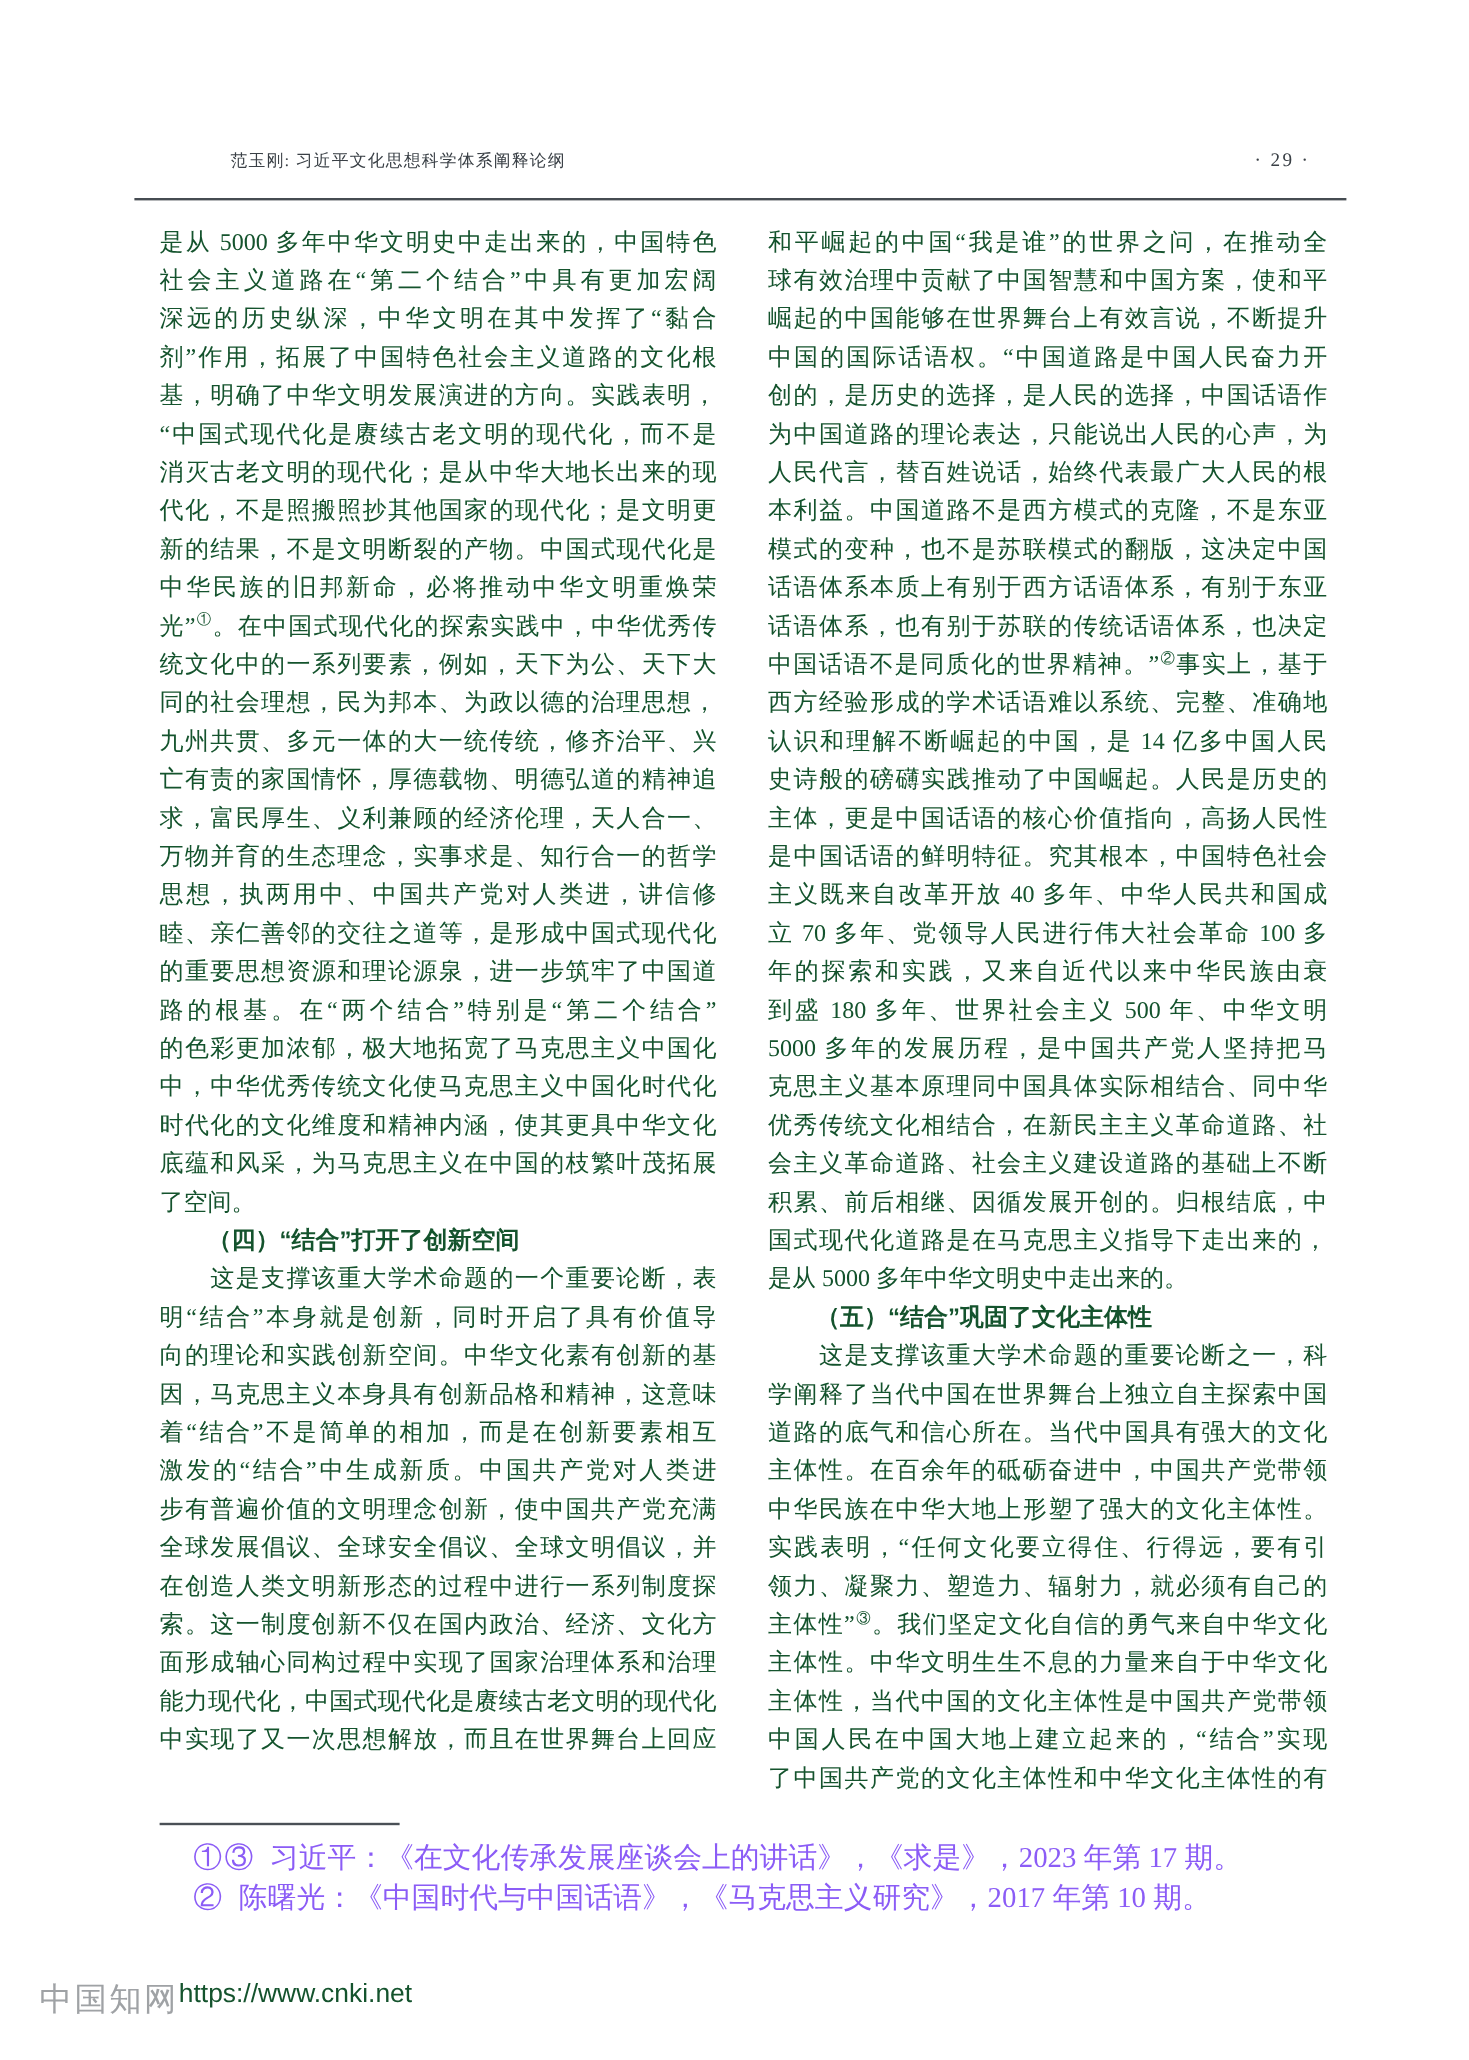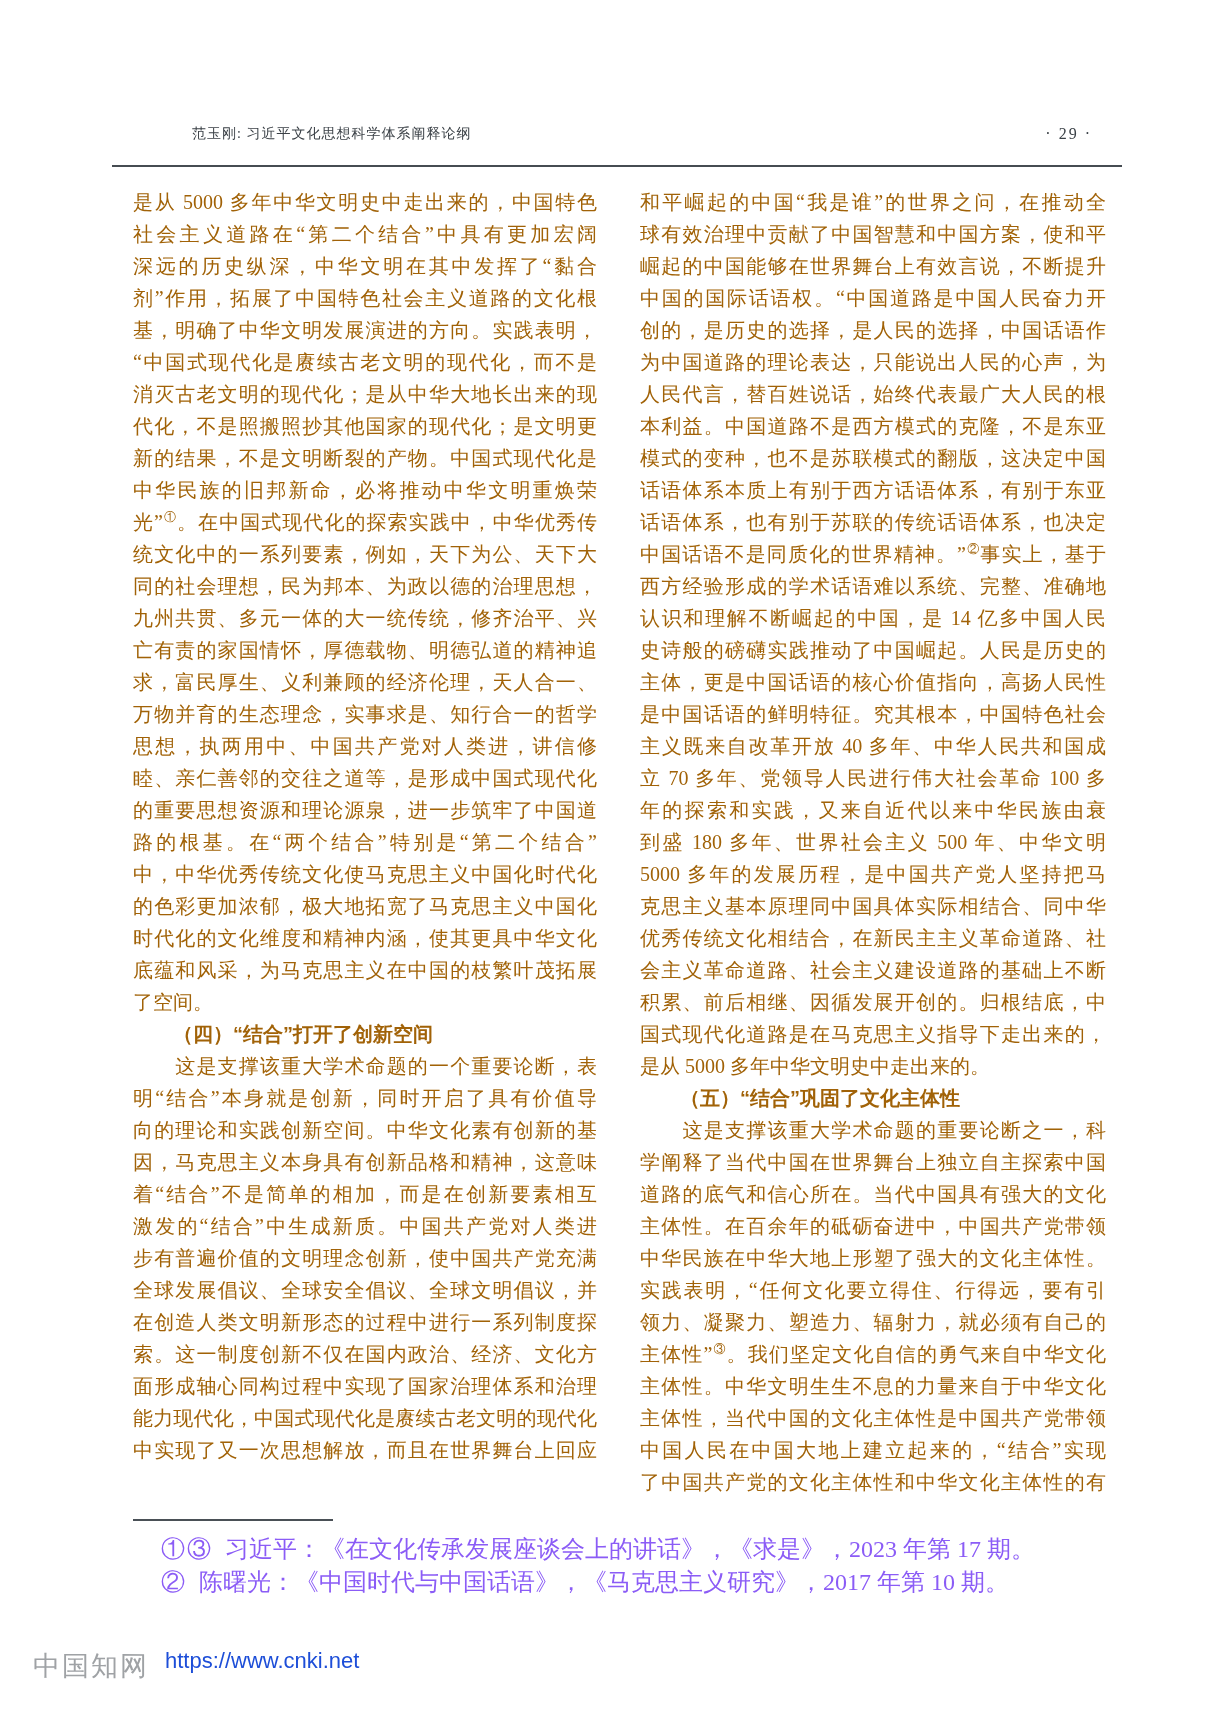--- a/index.html
+++ b/index.html
@@ -19,21 +19,21 @@
   .page-number{
     position:absolute;top:125px;right:132px;
     font-size:16px;color:#3a4046;letter-spacing:2px;
   }
   .header-rule{
     position:absolute;top:165px;left:112px;width:1010px;height:2px;
     background:#464c52;
   }
 
   
-  .column{position:absolute;top:186px;font-size:20px;color:#a16207;}
+  .column{position:absolute;top:186px;font-size:20px;color:#14532d;}
   #col-left{left:133px;width:464px;}
   #col-right{left:640px;width:466px;}
   .line{
     height:32px;line-height:32px;overflow:hidden;
     text-align:justify;text-align-last:justify;
   }
   .line.e{text-align-last:left;}
   .line.h{
     text-align-last:left;font-weight:bold;
     font-family:"Liberation Sans","DejaVu Sans",sans-serif;
@@ -56,21 +56,21 @@
   .fn-label{margin-right:12px;letter-spacing:2px;}
 
   
   .wm{
     position:absolute;left:33px;top:1648px;
     display:flex;align-items:flex-start;
     font-family:"Liberation Sans","DejaVu Sans",sans-serif;
     color:#9fa2a5;
   }
   .wm-brand{font-size:27px;letter-spacing:2px;}
-  .wm-url{font-size:22px;color:#1d4ed8;margin-left:16px;}
+  .wm-url{font-size:22px;color:#14532d;}
 </style>
 </head>
 <body>
 
 <div class="page">
 
   <div class="running-title">范玉刚: 习近平文化思想科学体系阐释论纲</div>
   <div class="page-number">· 29 ·</div>
   <div class="header-rule"></div>
 
@@ -89,22 +89,22 @@
       <div class="line">统文化中的一系列要素，例如，天下为公、天下大</div>
       <div class="line">同的社会理想，民为邦本、为政以德的治理思想，</div>
       <div class="line">九州共贯、多元一体的大一统传统，修齐治平、兴</div>
       <div class="line">亡有责的家国情怀，厚德载物、明德弘道的精神追</div>
       <div class="line">求，富民厚生、义利兼顾的经济伦理，天人合一、</div>
       <div class="line">万物并育的生态理念，实事求是、知行合一的哲学</div>
       <div class="line">思想，执两用中、中国共产党对人类进，讲信修</div>
       <div class="line">睦、亲仁善邻的交往之道等，是形成中国式现代化</div>
       <div class="line">的重要思想资源和理论源泉，进一步筑牢了中国道</div>
       <div class="line">路的根基。在“两个结合”特别是“第二个结合”</div>
+      <div class="line">的色彩更加浓郁，极大地拓宽了马克思主义中国化</div>
       <div class="line">中，中华优秀传统文化使马克思主义中国化时代化</div>
-      <div class="line">的色彩更加浓郁，极大地拓宽了马克思主义中国化</div>
       <div class="line">时代化的文化维度和精神内涵，使其更具中华文化</div>
       <div class="line">底蕴和风采，为马克思主义在中国的枝繁叶茂拓展</div>
       <div class="line e">了空间。</div>
       <div class="line h">　　（四）“结合”打开了创新空间</div>
       <div class="line">　　这是支撑该重大学术命题的一个重要论断，表</div>
       <div class="line">明“结合”本身就是创新，同时开启了具有价值导</div>
       <div class="line">向的理论和实践创新空间。中华文化素有创新的基</div>
       <div class="line">因，马克思主义本身具有创新品格和精神，这意味</div>
       <div class="line">着“结合”不是简单的相加，而是在创新要素相互</div>
       <div class="line">激发的“结合”中生成新质。中国共产党对人类进</div>

